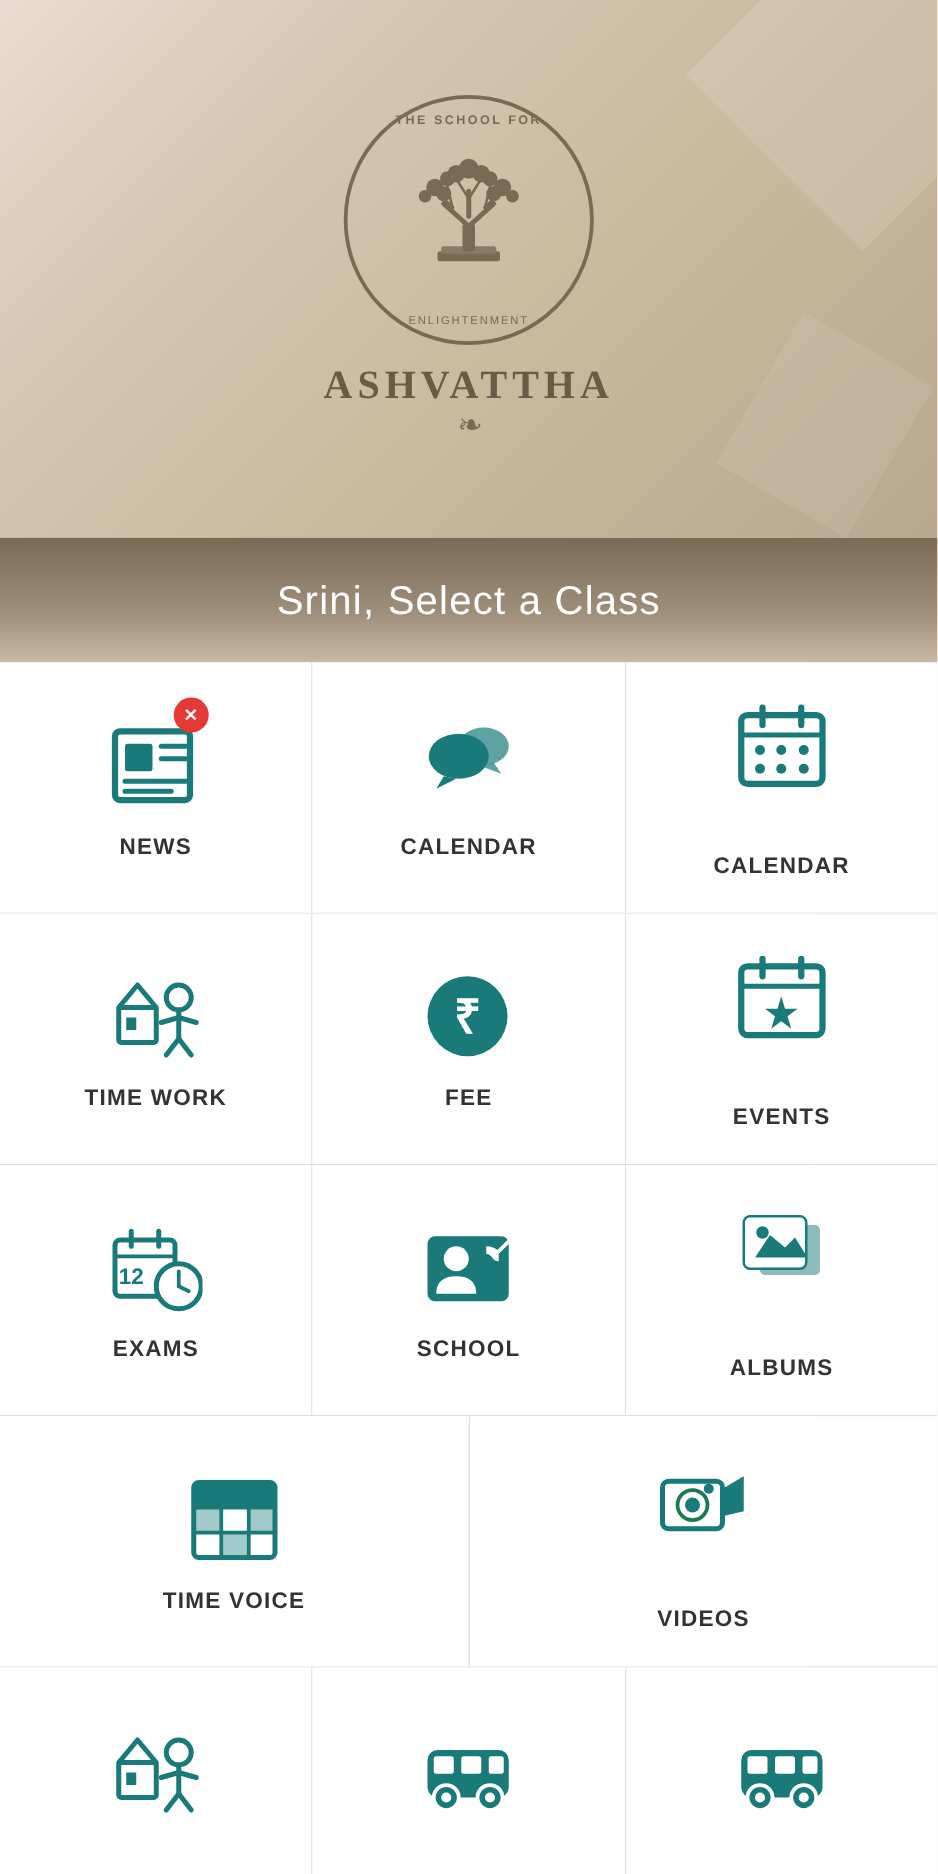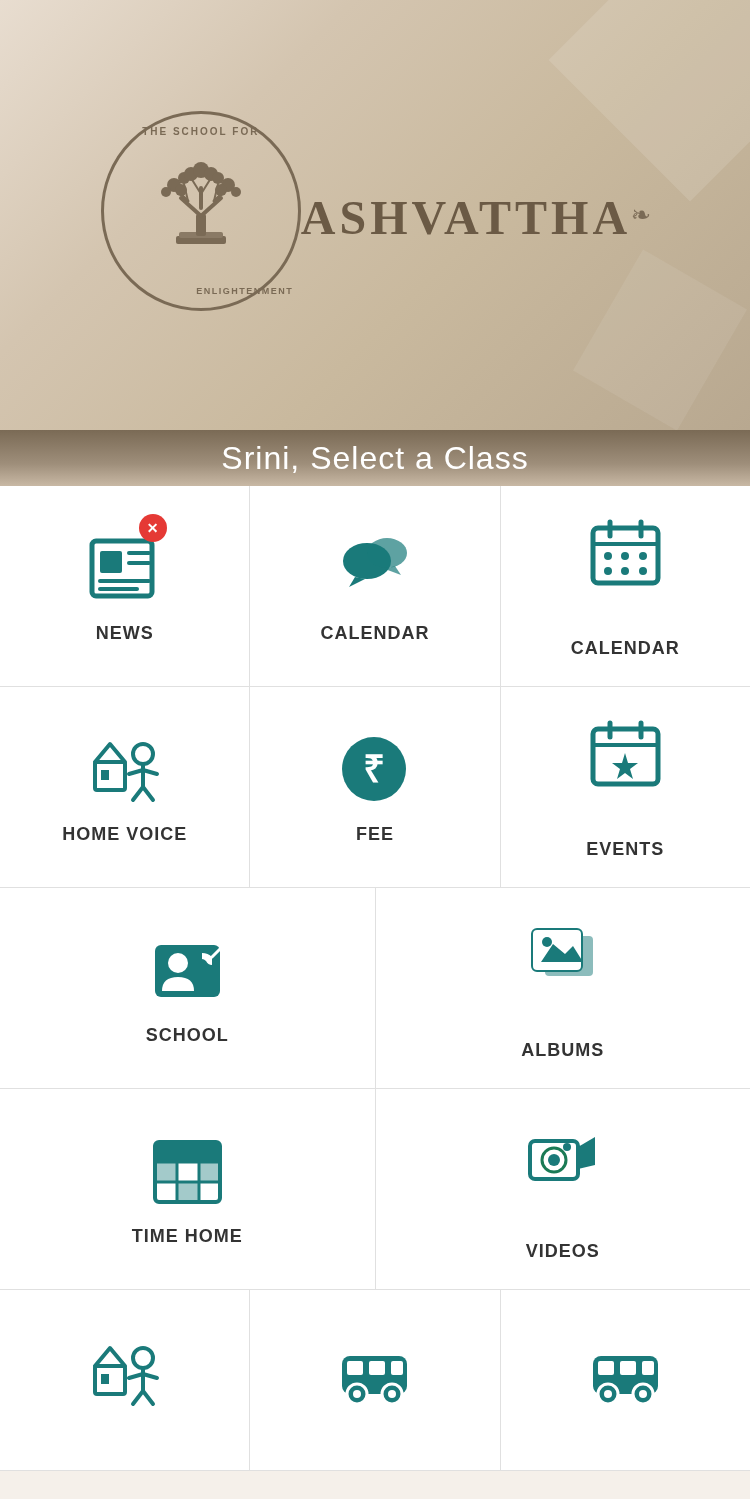--- a/index.html
+++ b/index.html
@@ -11,20 +11,21 @@
       background: #f5f0ea;
       overflow-x: hidden;
     }
 
     
     #header {
       width: 750px;
       height: 430px;
       background: linear-gradient(135deg, #e8ddd0 0%, #d4c5b0 30%, #c9b99e 60%, #b8a890 100%);
       display: flex;
+      flex-direction: column;
       align-items: center;
       justify-content: center;
       position: relative;
       overflow: hidden;
     }
 
     #header::before {
       content: '';
       position: absolute;
       top: -40px; right: -40px;
@@ -65,49 +66,48 @@
       left: 50%;
       transform: translateX(-50%);
       white-space: nowrap;
     }
 
     .logo-enlightenment {
       font-size: 9px;
       color: #7a6a55;
       letter-spacing: 1.5px;
       text-transform: uppercase;
-      font-weight: bold;
+      font-weight: normal;
       position: absolute;
       bottom: 12px;
       left: 50%;
       transform: translateX(-50%);
       white-space: nowrap;
-      margin-left: 44px;
     }
 
     .ashvattha-title {
-      font-size: 48px;
+      font-size: 32px;
       color: #6b5a45;
       letter-spacing: 4px;
       font-weight: bold;
       font-family: Georgia, serif;
       text-align: center;
       margin-top: 5px;
     }
 
     .decorative-swirl {
       color: #7a6a55;
       font-size: 24px;
       letter-spacing: -2px;
     }
 
     
     #select-banner {
       width: 750px;
-      height: 56px;
+      height: 100px;
       background: linear-gradient(180deg, #7a6a55 0%, #9e8e7a 60%, #c8b8a4 100%);
       display: flex;
       align-items: center;
       justify-content: center;
     }
 
     #select-banner span {
       color: #fff;
       font-size: 32px;
       font-weight: 300;
@@ -299,21 +299,21 @@
           <rect x="14" y="38" width="8" height="10" fill="#1a7a7a"></rect>
 
           <circle cx="56" cy="22" r="10" fill="none" stroke="#1a7a7a" stroke-width="4"></circle>
           <line x1="56" y1="32" x2="56" y2="55" stroke="#1a7a7a" stroke-width="4" stroke-linecap="round"></line>
           <line x1="42" y1="42" x2="56" y2="38" stroke="#1a7a7a" stroke-width="4" stroke-linecap="round"></line>
           <line x1="70" y1="42" x2="56" y2="38" stroke="#1a7a7a" stroke-width="4" stroke-linecap="round"></line>
           <line x1="56" y1="55" x2="46" y2="68" stroke="#1a7a7a" stroke-width="4" stroke-linecap="round"></line>
           <line x1="56" y1="55" x2="66" y2="68" stroke="#1a7a7a" stroke-width="4" stroke-linecap="round"></line>
         </svg>
       </div>
-      <span class="menu-label">HOME VOICE</span>
+      <span class="menu-label">TIME WORK</span>
     </div>
     <div class="menu-cell">
       <div class="menu-icon">
         <svg viewBox="0 0 75 75" xmlns="http://www.w3.org/2000/svg">
           <circle cx="37" cy="37" r="32" fill="#1a7a7a"></circle>
 
           <text x="37" y="50" text-anchor="middle" font-size="38" font-weight="bold" fill="white" font-family="Arial">₹</text>
         </svg>
       </div>
       <span class="menu-label">FEE</span>
@@ -327,20 +327,37 @@
           <line x1="53" y1="6" x2="53" y2="20" stroke="#1a7a7a" stroke-width="5" stroke-linecap="round"></line>
 
           <polygon points="37,36 40,46 50,46 42,52 45,62 37,56 29,62 32,52 24,46 34,46" fill="#1a7a7a"></polygon>
         </svg>
       </div>
       <span class="menu-label">EVENTS</span>
     </div>
   </div>
 
   <div class="menu-row">
+    <div class="menu-cell">
+      <div class="menu-icon">
+        <svg viewBox="0 0 75 75" xmlns="http://www.w3.org/2000/svg">
+
+          <rect x="5" y="15" width="48" height="45" rx="4" fill="none" stroke="#1a7a7a" stroke-width="4"></rect>
+          <line x1="5" y1="28" x2="53" y2="28" stroke="#1a7a7a" stroke-width="3"></line>
+          <line x1="18" y1="8" x2="18" y2="20" stroke="#1a7a7a" stroke-width="4" stroke-linecap="round"></line>
+          <line x1="40" y1="8" x2="40" y2="20" stroke="#1a7a7a" stroke-width="4" stroke-linecap="round"></line>
+          <text x="18" y="50" text-anchor="middle" font-size="18" font-weight="bold" fill="#1a7a7a" font-family="Arial">12</text>
+
+          <circle cx="56" cy="52" r="18" fill="white" stroke="#1a7a7a" stroke-width="4"></circle>
+          <line x1="56" y1="40" x2="56" y2="52" stroke="#1a7a7a" stroke-width="3" stroke-linecap="round"></line>
+          <line x1="56" y1="52" x2="64" y2="56" stroke="#1a7a7a" stroke-width="3" stroke-linecap="round"></line>
+        </svg>
+      </div>
+      <span class="menu-label">EXAMS</span>
+    </div>
     <div class="menu-cell">
       <div class="menu-icon">
         <svg viewBox="0 0 75 75" xmlns="http://www.w3.org/2000/svg">
           <rect x="5" y="12" width="65" height="52" rx="6" fill="#1a7a7a"></rect>
 
           <circle cx="28" cy="30" r="10" fill="white"></circle>
           <path d="M12 58 Q12 44 28 44 Q44 44 44 58" fill="white"></path>
 
           <path d="M52 20 Q58 20 62 24 L62 32 Q58 32 56 28 Q54 26 52 26 Z" fill="white"></path>
           <line x1="62" y1="24" x2="70" y2="16" stroke="white" stroke-width="3" stroke-linecap="round"></line>
@@ -378,21 +395,21 @@
           <line x1="5" y1="48" x2="70" y2="48" stroke="#1a7a7a" stroke-width="3"></line>
 
           <rect x="6" y="9" width="20" height="18" fill="#1a7a7a"></rect>
           <rect x="28" y="9" width="20" height="18" fill="#1a7a7a"></rect>
           <rect x="50" y="9" width="19" height="18" fill="#1a7a7a"></rect>
           <rect x="6" y="29" width="20" height="18" fill="#1a7a7a" opacity="0.4"></rect>
           <rect x="50" y="29" width="19" height="18" fill="#1a7a7a" opacity="0.4"></rect>
           <rect x="28" y="49" width="20" height="18" fill="#1a7a7a" opacity="0.4"></rect>
         </svg>
       </div>
-      <span class="menu-label">TIME HOME</span>
+      <span class="menu-label">TIME VOICE</span>
     </div>
     <div class="menu-cell">
       <div class="menu-icon">
         <svg viewBox="0 0 75 75" xmlns="http://www.w3.org/2000/svg">
 
           <rect x="5" y="22" width="48" height="38" rx="5" fill="none" stroke="#1a7a7a" stroke-width="4"></rect>
 
           <circle cx="29" cy="41" r="12" fill="none" stroke="#1a7a55" stroke-width="3"></circle>
           <circle cx="29" cy="41" r="6" fill="#1a7a7a"></circle>
 

